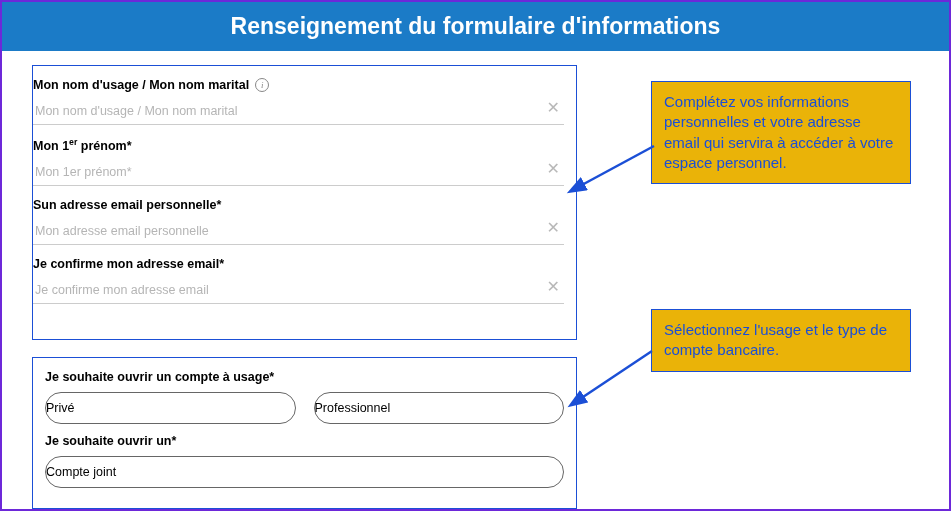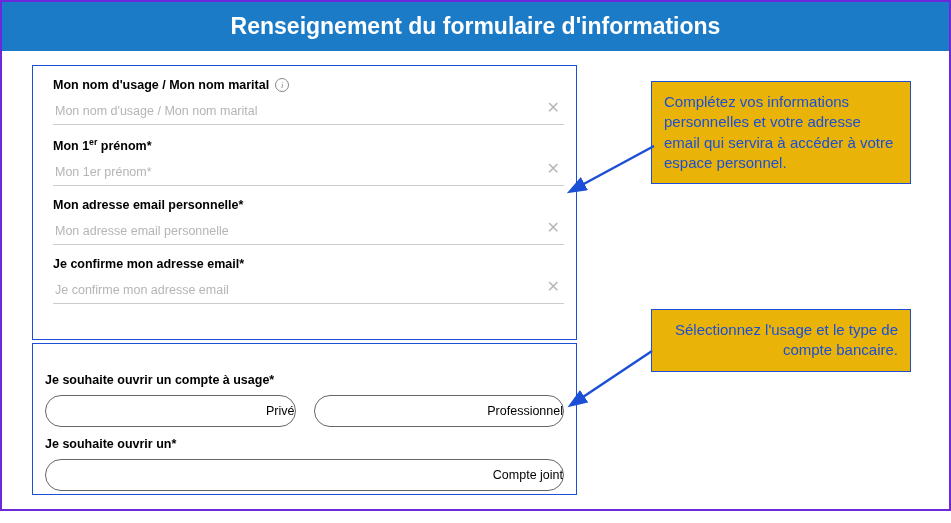--- a/index.html
+++ b/index.html
@@ -30,26 +30,26 @@
   }
   .form-box {
     position: absolute;
     left: 30px;
     width: 545px;
     border: 1.5px solid #1b4fd6;
   }
   .form-box-top {
     top: 14px;
     height: 275px;
-    padding: 8px 12px 10px 20px;
+    padding: 8px 12px 10px 0;
   }
   .form-box-bottom {
-    top: 292px;
+    top: 306px;
     height: 152px;
-    padding: 25px 12px 10px 12px;
+    padding: 8px 12px 10px 12px;
   }
   .field-label {
     font-size: 12.5px;
     font-weight: 700;
     color: #000;
     display: flex;
     align-items: center;
     gap: 6px;
     margin-top: 4px;
   }
@@ -97,38 +97,38 @@
     display: flex;
     gap: 18px;
     margin-top: 8px;
     margin-bottom: 10px;
   }
   .pill-button {
     flex: 1;
     border: 1px solid #666;
     border-radius: 999px;
     padding: 8px 0;
-    text-align: right;
+    text-align: left;
     font-size: 12.5px;
     background: #fff;
     cursor: pointer;
   }
   .callout {
     position: absolute;
     right: 38px;
     width: 260px;
     background: #eab308;
     border: 1.5px solid #1b4fd6;
     color: #1b4fd6;
     font-size: 15px;
     line-height: 1.35;
     padding: 10px 12px;
   }
   .callout-top { top: 30px; }
-  .callout-bottom { top: 258px; text-align: right; }
+  .callout-bottom { top: 258px; }
   .arrow-svg {
     position: absolute;
     overflow: visible;
   }
   sup { font-size: 0.7em; }
 </style>
 </head>
 <body>
 
 <div class="page">
@@ -151,21 +151,21 @@
 
       <div class="field-label">
         <span><span>Mon 1</span><sup>er</sup><span> prénom*</span></span>
       </div>
       <div class="text-input-wrap">
         <input type="text" class="text-input" placeholder="Mon 1er prénom*" style="">
         <span class="clear-x">✕</span>
       </div>
 
       <div class="field-label">
-        <span>Mon adresse email personnelle*</span>
+        <span>Sun adresse email personnelle*</span>
       </div>
       <div class="text-input-wrap">
         <input type="text" class="text-input" placeholder="Mon adresse email personnelle" style="">
         <span class="clear-x">✕</span>
       </div>
 
       <div class="field-label">
         <span>Je confirme mon adresse email*</span>
       </div>
       <div class="text-input-wrap" style="margin-bottom:12px;">

